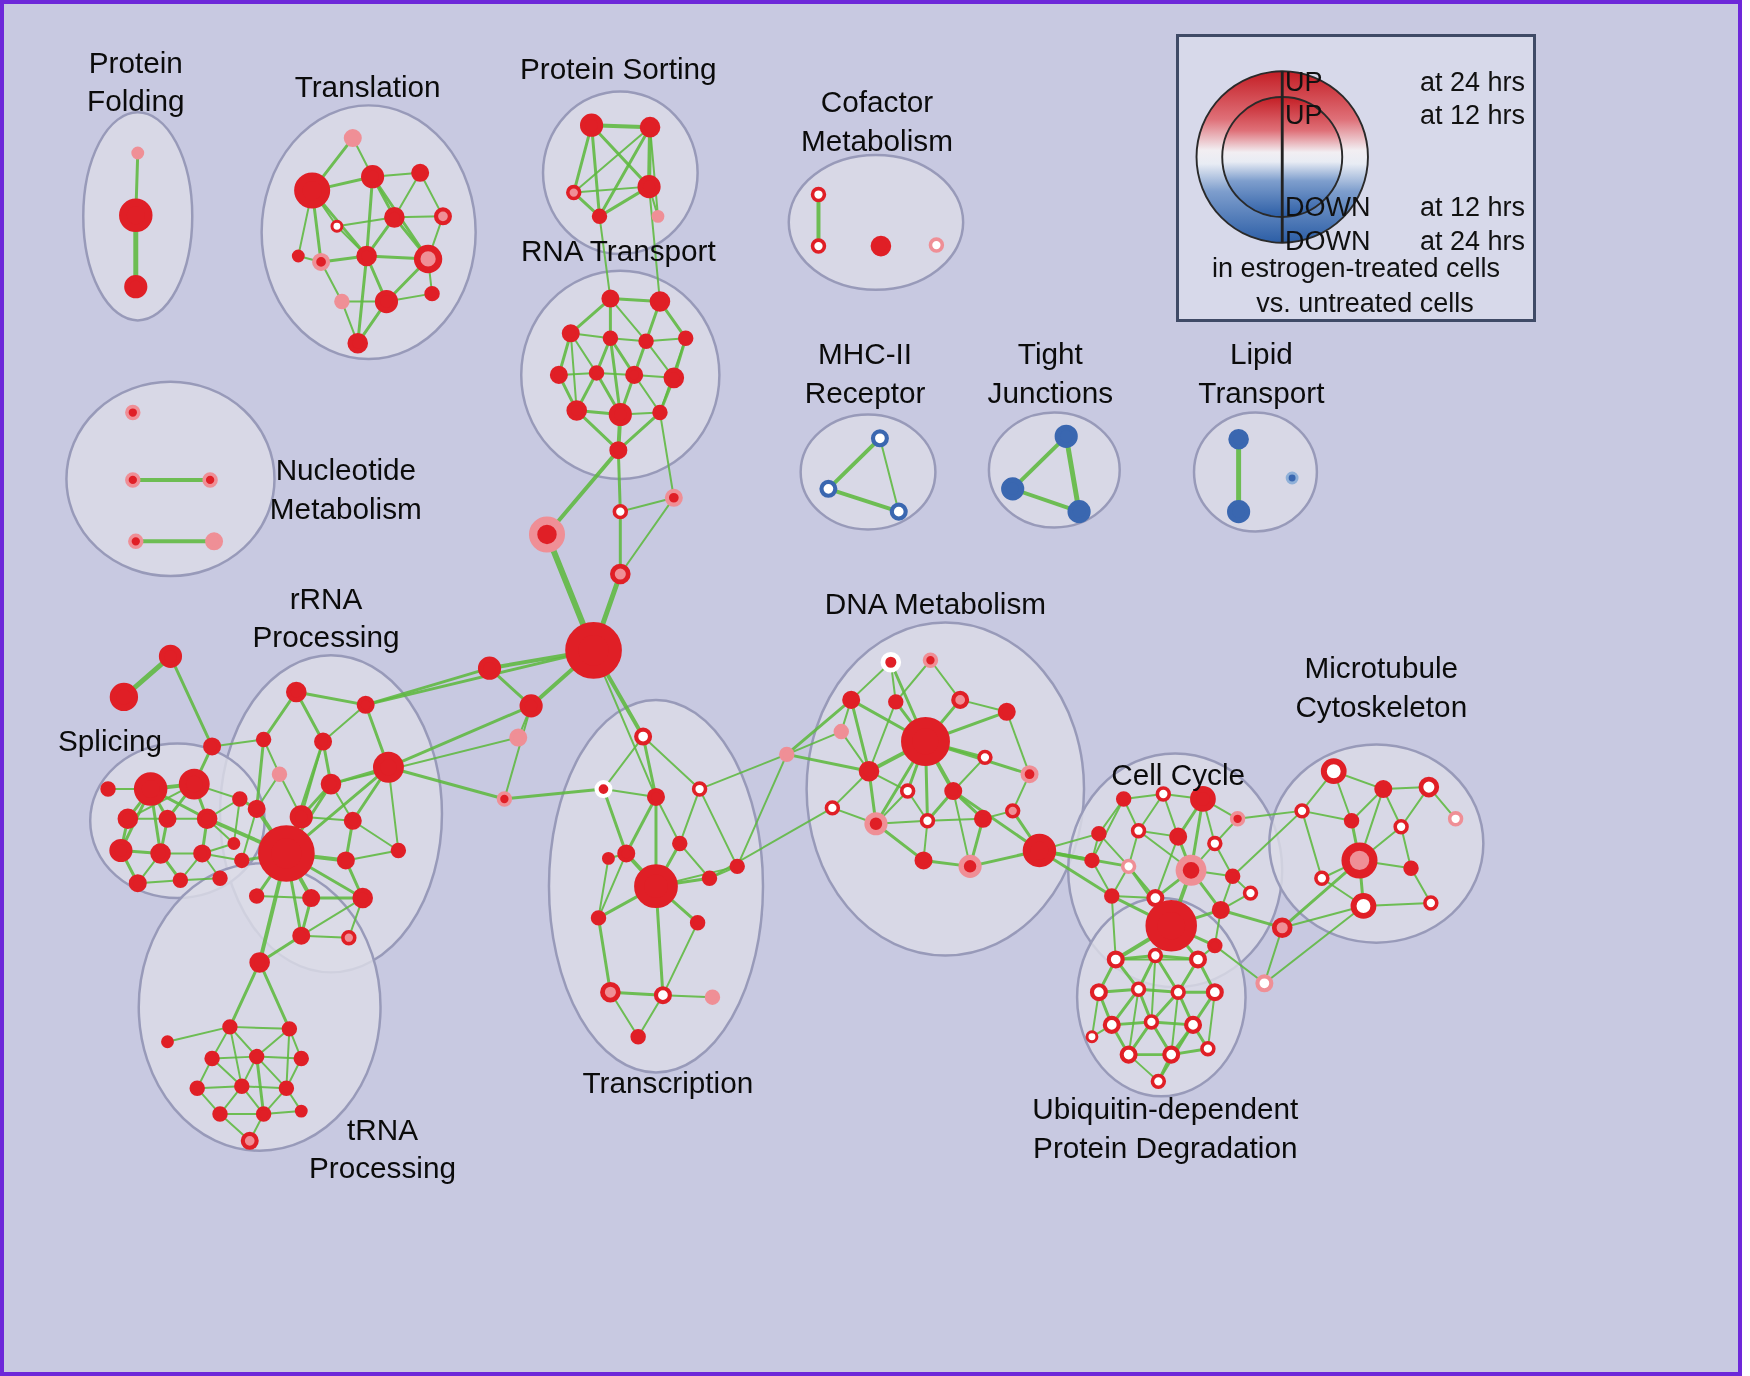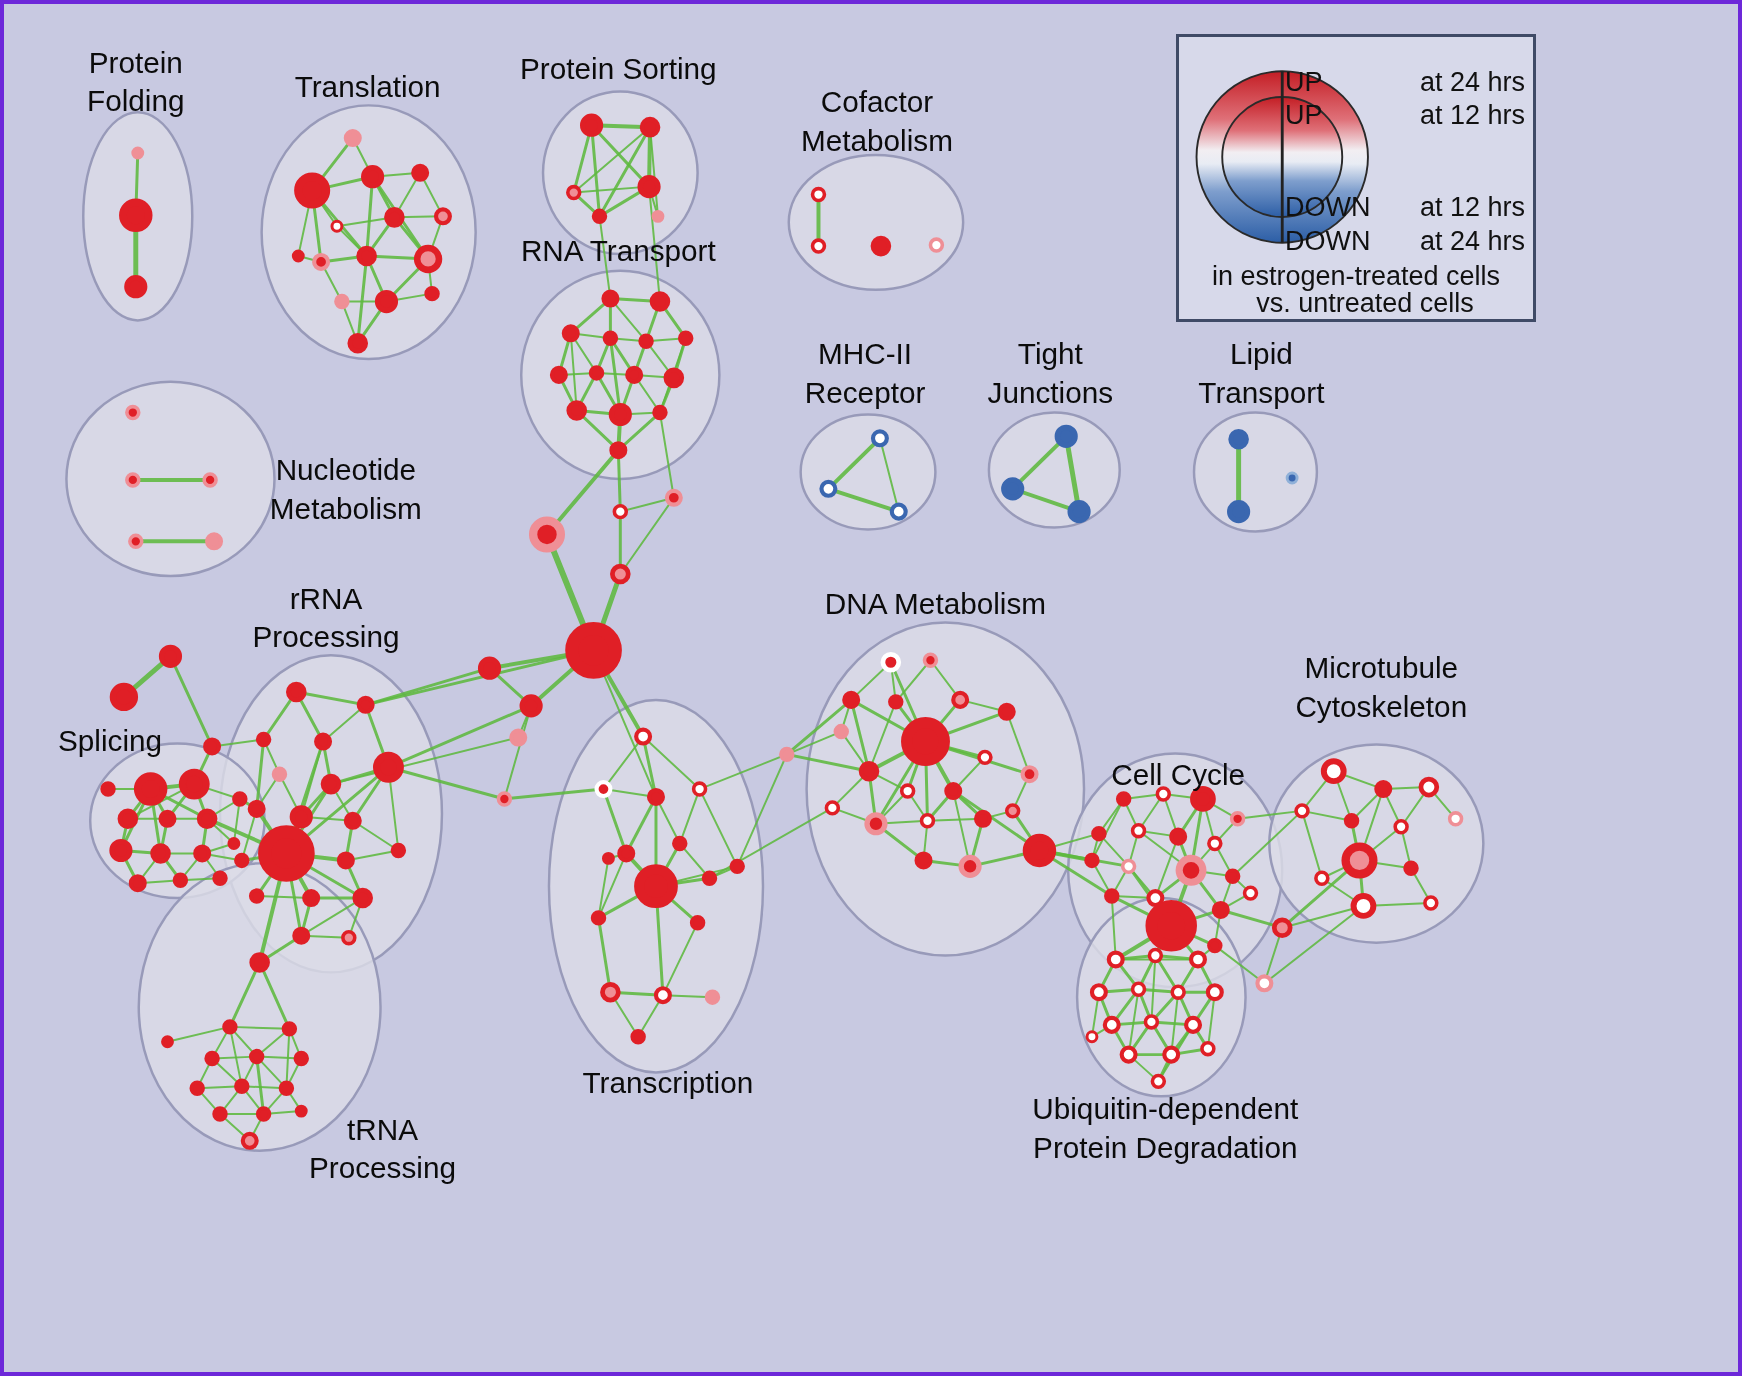--- a/index.html
+++ b/index.html
@@ -20,21 +20,21 @@
   
   #legend{
     position:absolute;left:1172px;top:30px;width:360px;height:288px;
     background:#d7d9ea;border:3px solid #3f4a66;box-sizing:border-box;
     color:#111;
   }
   .legend-glyph{position:absolute;left:8px;top:20px;width:200px;height:200px;}
   .lrow{position:absolute;left:106px;width:240px;display:flex;justify-content:space-between;font-size:27px;line-height:30px;}
   .r1{top:30px;} .r2{top:63px;} .r3{top:155px;} .r4{top:189px;}
   .lcap{position:absolute;left:0;width:100%;text-align:center;font-size:27px;line-height:30px;}
-  .c1{top:224px;} .c2{top:251px;margin-left:9px;}
+  .c1{top:216px;} .c2{top:251px;margin-left:9px;}
 </style>
 </head>
 <body>
 
 <div id="figure">
   <svg id="network" preserveAspectRatio="xMidYMid meet" viewBox="0 0 1750 1376">
       <g>
         <ellipse cx="135" cy="212" rx="55" ry="105" class="cluster"></ellipse>
         <ellipse cx="368" cy="228" rx="108" ry="128" class="cluster"></ellipse>
         <ellipse cx="622" cy="168" rx="78" ry="82" class="cluster"></ellipse>

